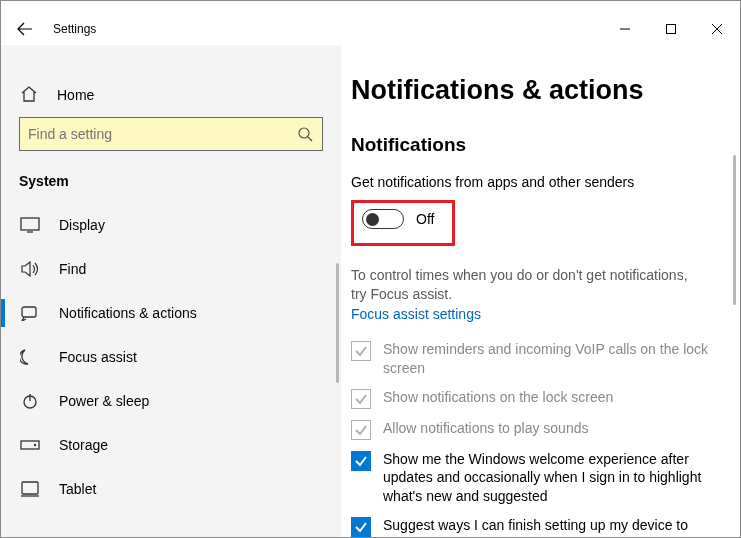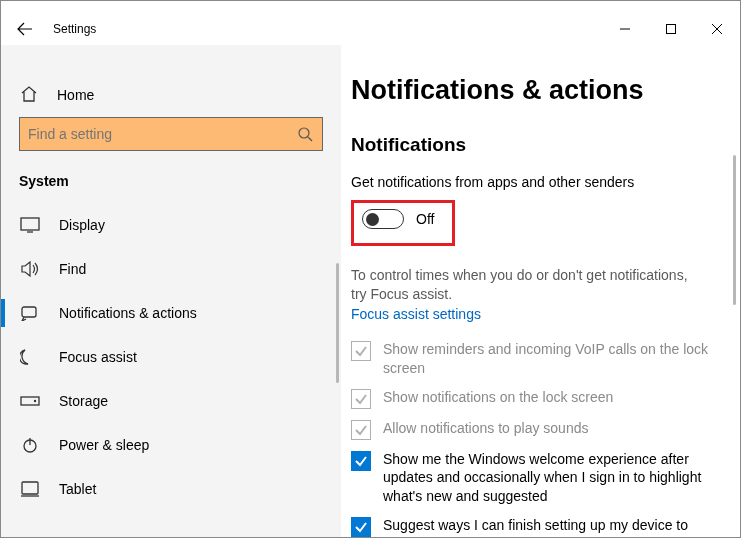--- a/index.html
+++ b/index.html
@@ -8,21 +8,21 @@
   .titlebar { height: 32px; display: flex; align-items: center; padding: 0 0 0 10px; margin-top: 12px; }
   .titlebar .back { width: 28px; height: 28px; display: flex; align-items: center; justify-content: center; cursor: pointer; }
   .titlebar .title { font-size: 12px; margin-left: 14px; color: #000; }
   .titlebar .spacer { flex: 1; }
   .titlebar .winbtn { width: 46px; height: 32px; display: flex; align-items: center; justify-content: center; cursor: pointer; }
   .body { flex: 1; display: flex; overflow: hidden; }
   .sidebar { width: 340px; background: #f4f4f4; padding: 22px 18px 0 18px; display: flex; flex-direction: column; position: relative; }
   .home-row { display: flex; align-items: flex-end; height: 36px; margin-bottom: 14px; cursor: pointer; }
   .home-row .icon { width: 20px; display: flex; justify-content: center; }
   .home-row .label { margin-left: 18px; font-size: 14px; }
-  .search { height: 34px; border: 1px solid #666; background: #fdba74; display: flex; align-items: center; padding: 0 8px; }
+  .search { height: 34px; border: 1px solid #666; background: #fef9c3; display: flex; align-items: center; padding: 0 8px; }
   .search input { flex: 1; border: none; outline: none; font-size: 14px; color: #555; background: transparent; }
   .search .sicon { width: 18px; display: flex; justify-content: center; }
   .category { font-weight: 600; font-size: 14px; margin-top: 22px; margin-bottom: 14px; }
   .nav { margin-left: -18px; margin-right: -18px; position: relative; }
   .nav-item { height: 44px; display: flex; align-items: center; padding-left: 18px; cursor: pointer; position: relative; }
   .nav-item .icon { width: 22px; display: flex; justify-content: center; color: #333; }
   .nav-item .label { margin-left: 18px; font-size: 14px; }
   .nav-item.active::before { content: ""; position: absolute; left: 0; top: 8px; bottom: 8px; width: 4px; background: #0078d4; }
   .sidebar .vsr { position: absolute; right: 2px; top: 218px; width: 3px; height: 120px; background: #b7b7b7; border-radius: 2px; }
   .content { flex: 1; padding: 30px 24px 0 0; position: relative; overflow: hidden; }
@@ -132,35 +132,35 @@
         <div class="nav-item">
           <span class="icon">
               <svg width="20" height="18" viewBox="0 0 20 18">
                 <path d="M5 2 A8 8 0 0 0 8 16 A6 6 0 0 1 5 2 Z" stroke="#333" stroke-width="1.3" fill="none"></path>
               </svg>
             </span>
           <span class="label">Focus assist</span>
         </div>
         <div class="nav-item">
           <span class="icon">
+              <svg width="18" height="18" viewBox="0 0 18 18">
+                <circle cx="9" cy="10" r="6" stroke="#333" stroke-width="1.3" fill="none"></circle>
+                <path d="M9 2 V9" stroke="#333" stroke-width="1.3"></path>
+              </svg>
+            </span>
+          <span class="label">Power &amp; sleep</span>
+        </div>
+        <div class="nav-item">
+          <span class="icon">
               <svg width="20" height="14" viewBox="0 0 20 14">
                 <rect x="1" y="3" width="18" height="8" stroke="#333" stroke-width="1.3" fill="none"></rect>
                 <circle cx="15" cy="7" r="1.2" fill="#333"></circle>
               </svg>
             </span>
           <span class="label">Storage</span>
-        </div>
-        <div class="nav-item">
-          <span class="icon">
-              <svg width="18" height="18" viewBox="0 0 18 18">
-                <circle cx="9" cy="10" r="6" stroke="#333" stroke-width="1.3" fill="none"></circle>
-                <path d="M9 2 V9" stroke="#333" stroke-width="1.3"></path>
-              </svg>
-            </span>
-          <span class="label">Power &amp; sleep</span>
         </div>
         <div class="nav-item">
           <span class="icon">
               <svg width="20" height="16" viewBox="0 0 20 16">
                 <rect x="2" y="1" width="16" height="12" rx="1" stroke="#333" stroke-width="1.3" fill="none"></rect>
                 <path d="M1 15 H19" stroke="#333" stroke-width="1.3"></path>
               </svg>
             </span>
           <span class="label">Tablet</span>
         </div>

